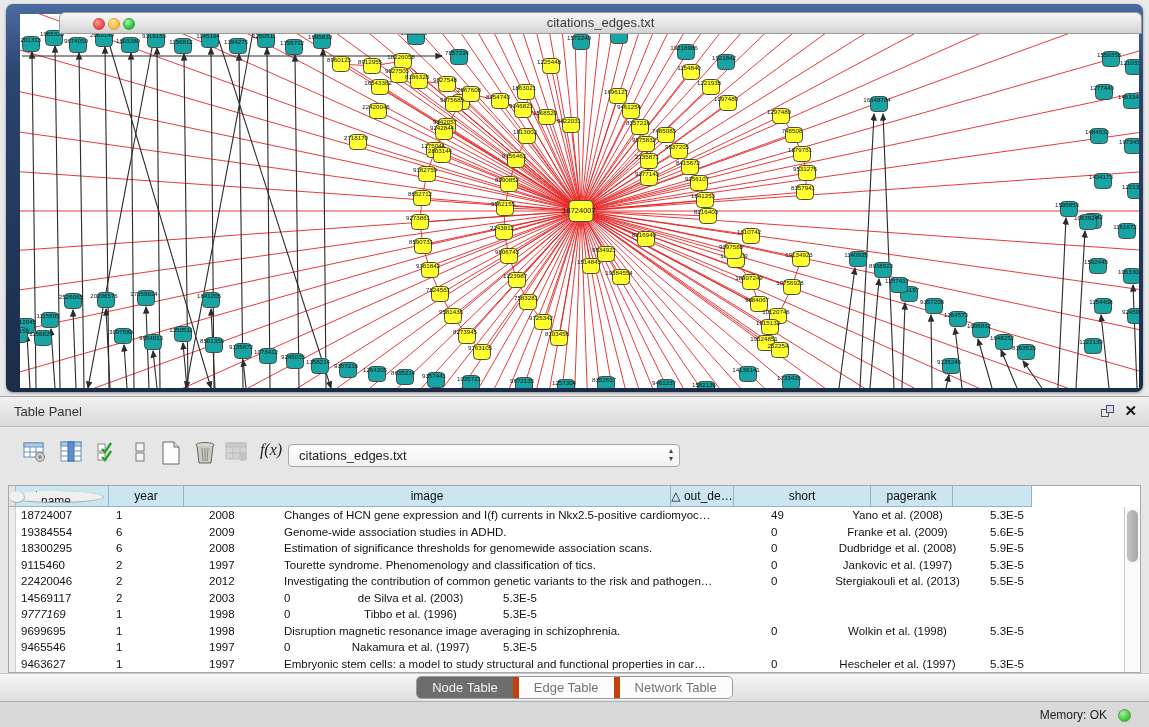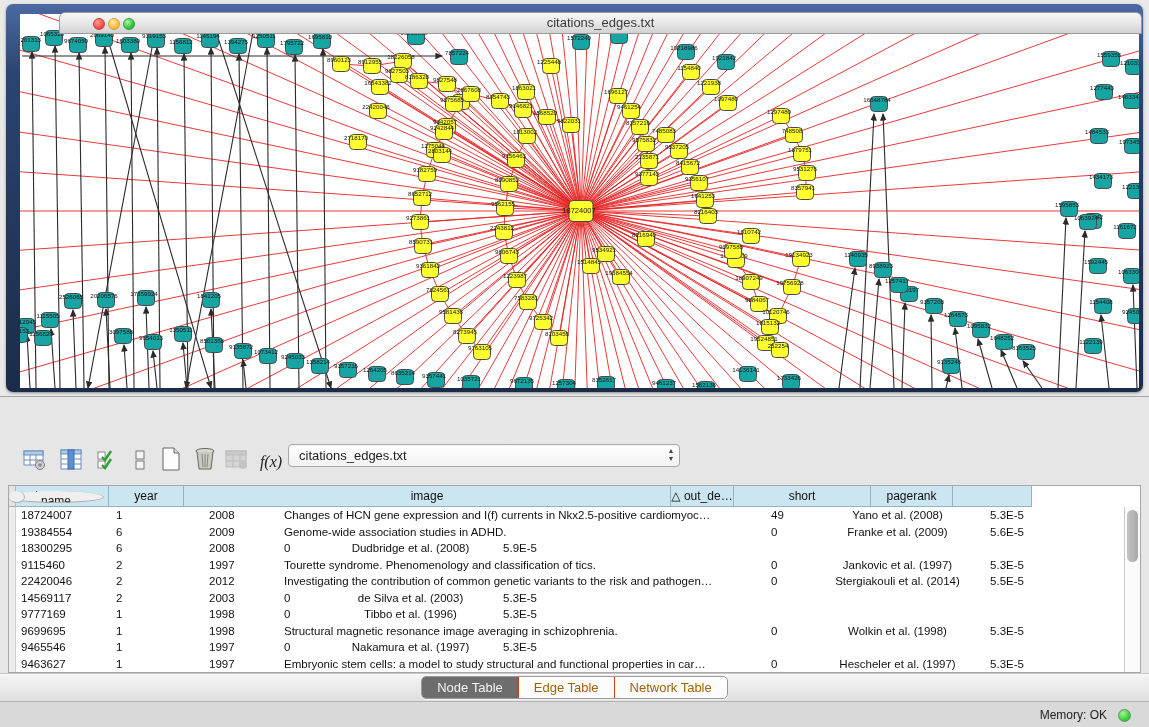--- a/index.html
+++ b/index.html
@@ -28,21 +28,21 @@
     background:#e6e6e6; border-top:1px solid #a6a6a6; }
   .panel-head { position:absolute; left:0; top:0; width:100%; height:30px;
     background:linear-gradient(180deg,#f1f1f1,#d9d9d9); border-bottom:1px solid #bdbdbd; }
   .panel-title { position:absolute; left:14px; top:0; line-height:30px; font-size:13px; color:#333; }
   .float-icon { position:absolute; right:34px; top:8px; width:14px; height:13px; }
   .float-icon .sq1 { position:absolute; left:0; top:4px; width:8px; height:8px; border:1px solid #555; background:#e8e8e8; }
   .float-icon .sq2 { position:absolute; left:5px; top:0; width:8px; height:8px; border:1px solid #3c4f76; background:#d7dded; }
   .close-icon { position:absolute; right:12px; top:5px; font-size:15px; font-weight:bold; color:#1a1a1a; line-height:18px; }
 
   .toolbar { position:absolute; left:12px; top:44px; width:1125px; height:36px; }
-  .tbtn { position:absolute; top:0; width:30px; height:30px; display:flex; align-items:flex-end; justify-content:center; }
+  .tbtn { position:absolute; top:0; width:30px; height:30px; display:flex; align-items:flex-start; justify-content:center; }
   .fx { font-family:"Liberation Serif", serif; font-style:italic; font-size:16px; color:#222; }
   .net-select { position:absolute; left:276px; top:3px; width:392px; height:23px;
     background:linear-gradient(180deg,#ffffff,#f2f2f2); border:1px solid #a9a9a9; border-radius:4px;
     box-shadow:inset 0 1px 1px rgba(0,0,0,.06); font-size:13px; color:#222; }
   .net-select .val { position:absolute; left:10px; top:0; line-height:21px; }
   .net-select .arrows { position:absolute; right:6px; top:2px; font-size:8px; color:#444; line-height:8px; text-align:center; }
 
   .tablewrap { position:absolute; left:8px; top:88px; width:1133px; height:188px;
     background:#ffffff; border:1px solid #a8a8a8; }
   .thead { display:flex; height:21px; }
@@ -59,21 +59,21 @@
   .vscroll { position:absolute; right:0; top:21px; bottom:0; width:16px;
     background:#fafafa; border-left:1px solid #c9c9c9; }
   .vthumb { position:absolute; left:2px; top:3px; width:11px; height:52px;
     background:linear-gradient(90deg,#c2c2c2,#a9a9a9); border-radius:6px; }
 
   .tabbar { position:absolute; left:0; top:276px; width:100%; height:28px;
     background:linear-gradient(180deg,#f6f6f6,#dedede); border-top:1px solid #c8c8c8;
     display:flex; align-items:center; justify-content:center; }
   .tabgroup { display:flex; border:1px solid #9a9a9a; border-radius:5px; overflow:hidden;
     background:#fcfcfc; box-shadow:0 1px 1px rgba(255,255,255,.7); }
-  .tab { font-size:13px; color:#a16207; padding:3px 15px; border-left:1px solid #c2410c; }
+  .tab { font-size:13px; color:#737373; padding:3px 15px; border-left:6px solid #c2410c; }
   .tab:first-child { border-left:none; }
   .tab.active { background:#6d6d6d; color:#f3f3f3; }
 
   .statusbar { position:absolute; left:0; top:304px; width:100%; height:27px;
     background:#d9d9d9; border-top:1px solid #b2b2b2; }
   .mem-label { position:absolute; right:42px; top:0; line-height:26px; font-size:12px; color:#222; }
   .mem-dot { position:absolute; right:18px; top:7px; width:13px; height:13px; border-radius:50%;
     background:radial-gradient(circle at 35% 30%, #a8f0a0, #3ecf3e 60%, #2dab2d); border:1px solid #5a945a; }
 </style>
 </head>
@@ -609,20 +609,28 @@
   </div>
   <div class="win-titlebar">
     <span class="light red"></span>
     <span class="light yellow"></span>
     <span class="light green"></span>
     <div class="win-title">citations_edges.txt</div>
   </div>
 </div>
 
 <div class="panel">
+  <div class="panel-head">
+    <span class="panel-title">Table Panel</span>
+    <span class="float-icon">
+        <span class="sq1"></span>
+        <span class="sq2"></span>
+      </span>
+    <span class="close-icon">✕</span>
+  </div>
 
   <div class="toolbar">
     <span class="tbtn" style="left:8px">
       <svg width="24" height="22">
           <rect x="1" y="2" width="19" height="14" fill="#fff" stroke="#6a8fb5"></rect>
           <rect x="1" y="2" width="19" height="4" fill="#aecbe8" stroke="#6a8fb5"></rect>
           <line x1="7" y1="6" x2="7" y2="16" stroke="#6a8fb5"></line>
           <line x1="13" y1="6" x2="13" y2="16" stroke="#6a8fb5"></line>
           <line x1="1" y1="11" x2="20" y2="11" stroke="#6a8fb5"></line>
           <circle cx="17" cy="16" r="4.5" fill="#cfcfcf" stroke="#808080"></circle>
@@ -721,20 +729,21 @@
           <div class="td" style="width: 63px;">0</div>
           <div class="td center" style="width: 137px;">Franke et al. (2009)</div>
           <div class="td center" style="width: 82px;">5.6E-5</div>
           <div class="td" style="width: 79px;"></div>
         </div>
         <div class="tr">
           <div class="td gutter" style="width: 7px;"></div>
           <div class="td" style="width: 95px;">18300295</div>
           <div class="td" style="width: 93px;">6</div>
           <div class="td" style="width: 75px;">2008</div>
+          <div class="td" style="width: 487px;">Estimation of significance thresholds for genomewide association scans.</div>
           <div class="td" style="width: 63px;">0</div>
           <div class="td center" style="width: 137px;">Dudbridge et al. (2008)</div>
           <div class="td center" style="width: 82px;">5.9E-5</div>
           <div class="td" style="width: 79px;"></div>
         </div>
         <div class="tr">
           <div class="td gutter" style="width: 7px;"></div>
           <div class="td" style="width: 95px;">9115460</div>
           <div class="td" style="width: 93px;">2</div>
           <div class="td" style="width: 75px;">1997</div>
@@ -744,50 +753,50 @@
           <div class="td center" style="width: 82px;">5.3E-5</div>
           <div class="td" style="width: 79px;"></div>
         </div>
         <div class="tr">
           <div class="td gutter" style="width: 7px;"></div>
           <div class="td" style="width: 95px;">22420046</div>
           <div class="td" style="width: 93px;">2</div>
           <div class="td" style="width: 75px;">2012</div>
           <div class="td" style="width: 487px;">Investigating the contribution of common genetic variants to the risk and pathogen…</div>
           <div class="td" style="width: 63px;">0</div>
-          <div class="td center" style="width: 137px;">Stergiakouli et al. (2014)</div>
+          <div class="td center" style="width: 137px;">Stergiakouli et al. (2013)</div>
           <div class="td center" style="width: 82px;">5.5E-5</div>
           <div class="td" style="width: 79px;"></div>
         </div>
         <div class="tr">
           <div class="td gutter" style="width: 7px;"></div>
           <div class="td" style="width: 95px;">14569117</div>
           <div class="td" style="width: 93px;">2</div>
           <div class="td" style="width: 75px;">2003</div>
           <div class="td" style="width: 63px;">0</div>
           <div class="td center" style="width: 137px;">de Silva et al. (2003)</div>
           <div class="td center" style="width: 82px;">5.3E-5</div>
           <div class="td" style="width: 79px;"></div>
         </div>
         <div class="tr">
           <div class="td gutter" style="width: 7px;"></div>
-          <div class="td" style="width: 95px;">9777169</div>
+          <div class="td" style="width: 95px; font-style: italic;">9777169</div>
           <div class="td" style="width: 93px;">1</div>
           <div class="td" style="width: 75px;">1998</div>
           <div class="td" style="width: 63px;">0</div>
           <div class="td center" style="width: 137px;">Tibbo et al. (1996)</div>
           <div class="td center" style="width: 82px;">5.3E-5</div>
           <div class="td" style="width: 79px;"></div>
         </div>
         <div class="tr">
           <div class="td gutter" style="width: 7px;"></div>
           <div class="td" style="width: 95px;">9699695</div>
           <div class="td" style="width: 93px;">1</div>
           <div class="td" style="width: 75px;">1998</div>
-          <div class="td" style="width: 487px;">Structural magnetic resonance image averaging in schizophrenia.</div>
+          <div class="td" style="width: 487px;">Disruption magnetic resonance image averaging in schizophrenia.</div>
           <div class="td" style="width: 63px;">0</div>
           <div class="td center" style="width: 137px;">Wolkin et al. (1998)</div>
           <div class="td center" style="width: 82px;">5.3E-5</div>
           <div class="td" style="width: 79px;"></div>
         </div>
         <div class="tr">
           <div class="td gutter" style="width: 7px;"></div>
           <div class="td" style="width: 95px;">9465546</div>
           <div class="td" style="width: 93px;">1</div>
           <div class="td" style="width: 75px;">1997</div>

